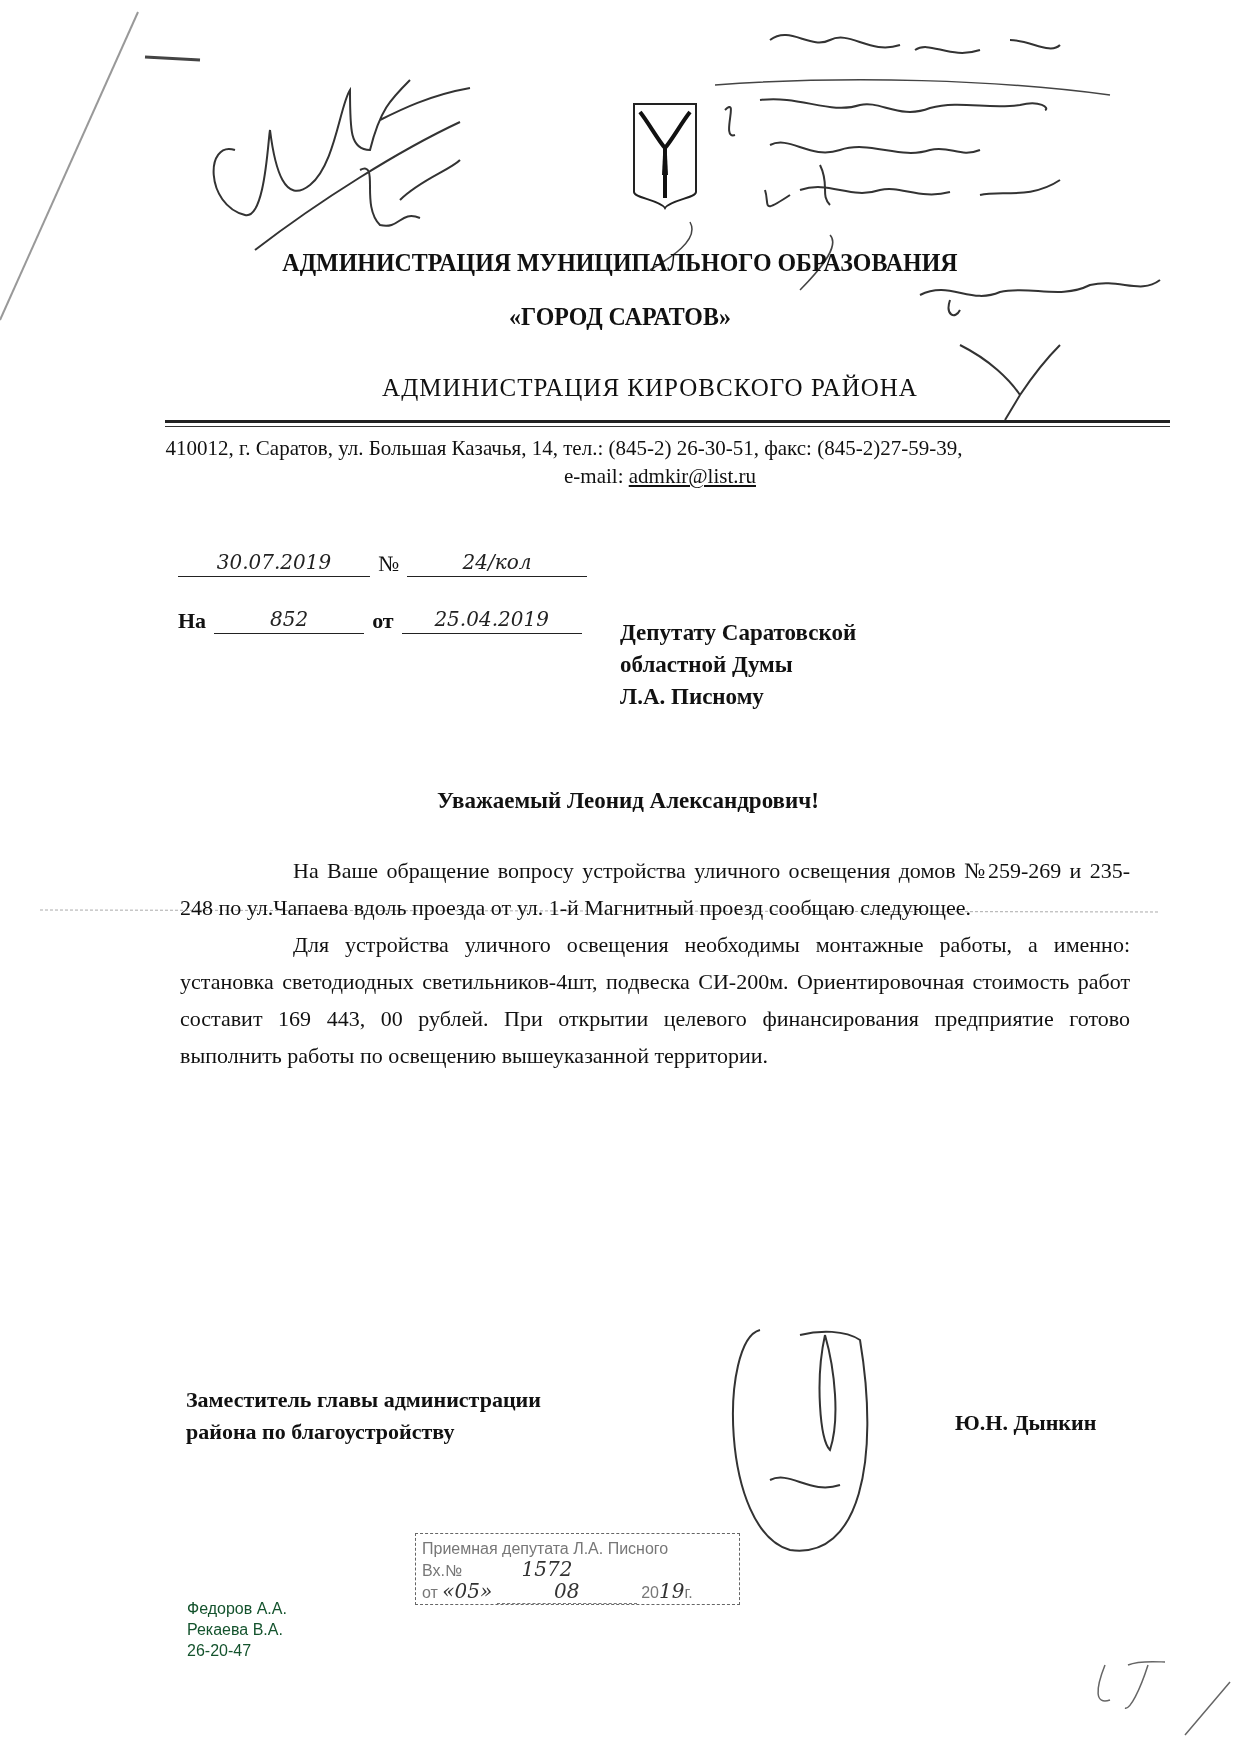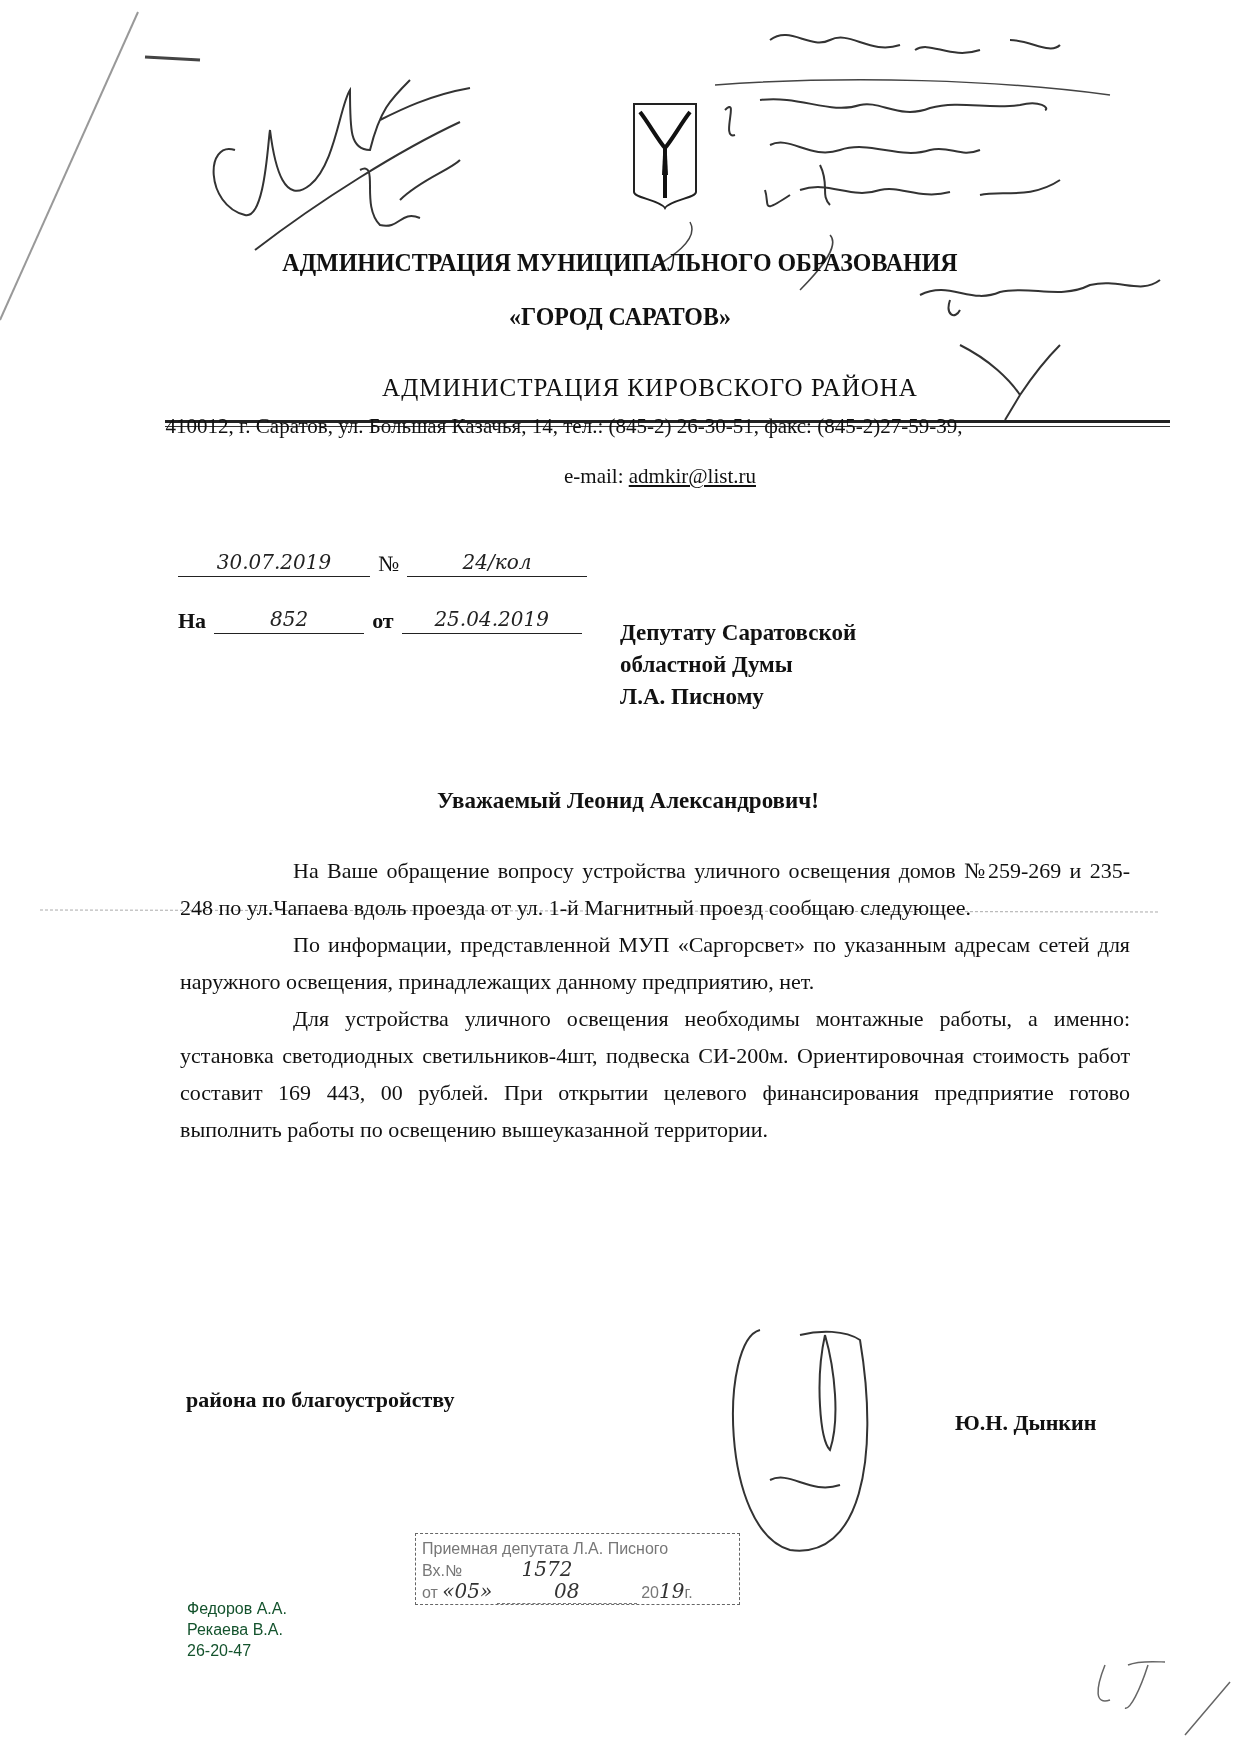--- a/index.html
+++ b/index.html
@@ -8,21 +8,21 @@
   .abs { position: absolute; }
   .hand { font-family: "DejaVu Serif", serif; font-style: italic; color: #222; }
 
   
   .emblem { left: 630px; top: 100px; width: 70px; height: 110px; }
   .org1 { left: 0; width: 1240px; top: 248px; text-align: center; font-size: 26px; font-weight: bold; letter-spacing: 0px; transform: scaleX(0.92); }
   .org2 { left: 0; width: 1240px; top: 302px; text-align: center; font-size: 26px; font-weight: bold; transform: scaleX(0.92); }
   .dept { left: 0; width: 1240px; top: 374px; text-align: center; font-size: 25px; font-weight: normal; letter-spacing: 1px; padding-left: 60px; box-sizing: border-box; }
   .rule1 { left: 165px; top: 420px; width: 1005px; height: 3px; background: #222; }
   .rule2 { left: 165px; top: 426px; width: 1005px; height: 1px; background: #333; }
-  .addr { left: 0; width: 1048px; top: 414px; text-align: center; font-size: 21px; padding-left: 80px; box-sizing: border-box; }
+  .addr { left: 0; width: 1048px; top: 436px; text-align: center; font-size: 21px; padding-left: 80px; box-sizing: border-box; }
   .email-line { left: 0; width: 1240px; top: 464px; text-align: center; font-size: 21px; padding-left: 80px; box-sizing: border-box; }
   .email-line a { color: #111; text-decoration: underline; }
 
   
   .reg-row { left: 178px; font-size: 21px; display: flex; align-items: flex-end; }
   .reg-field { display: inline-block; border-bottom: 1.5px solid #222; text-align: center; height: 28px; line-height: 28px; font-size: 20px; }
   .reg-label { display: inline-block; padding: 0 8px; font-weight: bold; font-size: 22px; }
 
   .addressee { left: 620px; top: 617px; font-size: 23px; font-weight: bold; line-height: 32px; }
   .salutation { left: 0; width: 1240px; top: 788px; text-align: center; font-size: 23px; font-weight: bold; padding-left: 16px; box-sizing: border-box; }
@@ -99,25 +99,25 @@
 <div class="abs addressee">
   <div>Депутату Саратовской</div>
   <div>областной Думы</div>
   <div>Л.А. Писному</div>
 </div>
 
 <div class="abs salutation">Уважаемый Леонид Александрович!</div>
 
 <div class="abs body" style="top:852px;">
   <p>На Ваше обращение вопросу устройства уличного освещения домов №259-269 и 235-248 по ул.Чапаева вдоль проезда от ул. 1-й Магнитный проезд сообщаю следующее.</p>
-  <p>По информации, представленной МУП «Саргорсвет» по указанным адресам сетей для наружного освещения, принадлежащих данному предприятию, нет.</p>
   <p>Для устройства уличного освещения необходимы монтажные работы, а именно: установка светодиодных светильников-4шт, подвеска СИ-200м. Ориентировочная стоимость работ составит 169 443, 00 рублей. При открытии целевого финансирования предприятие готово выполнить работы по освещению вышеуказанной территории.</p>
 </div>
 
 <div class="abs sig-title">
+  <div>Заместитель главы администрации</div>
   <div>района по благоустройству</div>
 </div>
 <div class="abs sig-name">Ю.Н. Дынкин</div>
 
 <div class="abs stamp">
   <div>Приемная депутата Л.А. Писного</div>
   <div>
     <span>Вх.№</span>
     <span class="hand" style="margin-left:55px;">1572</span>
   </div>

